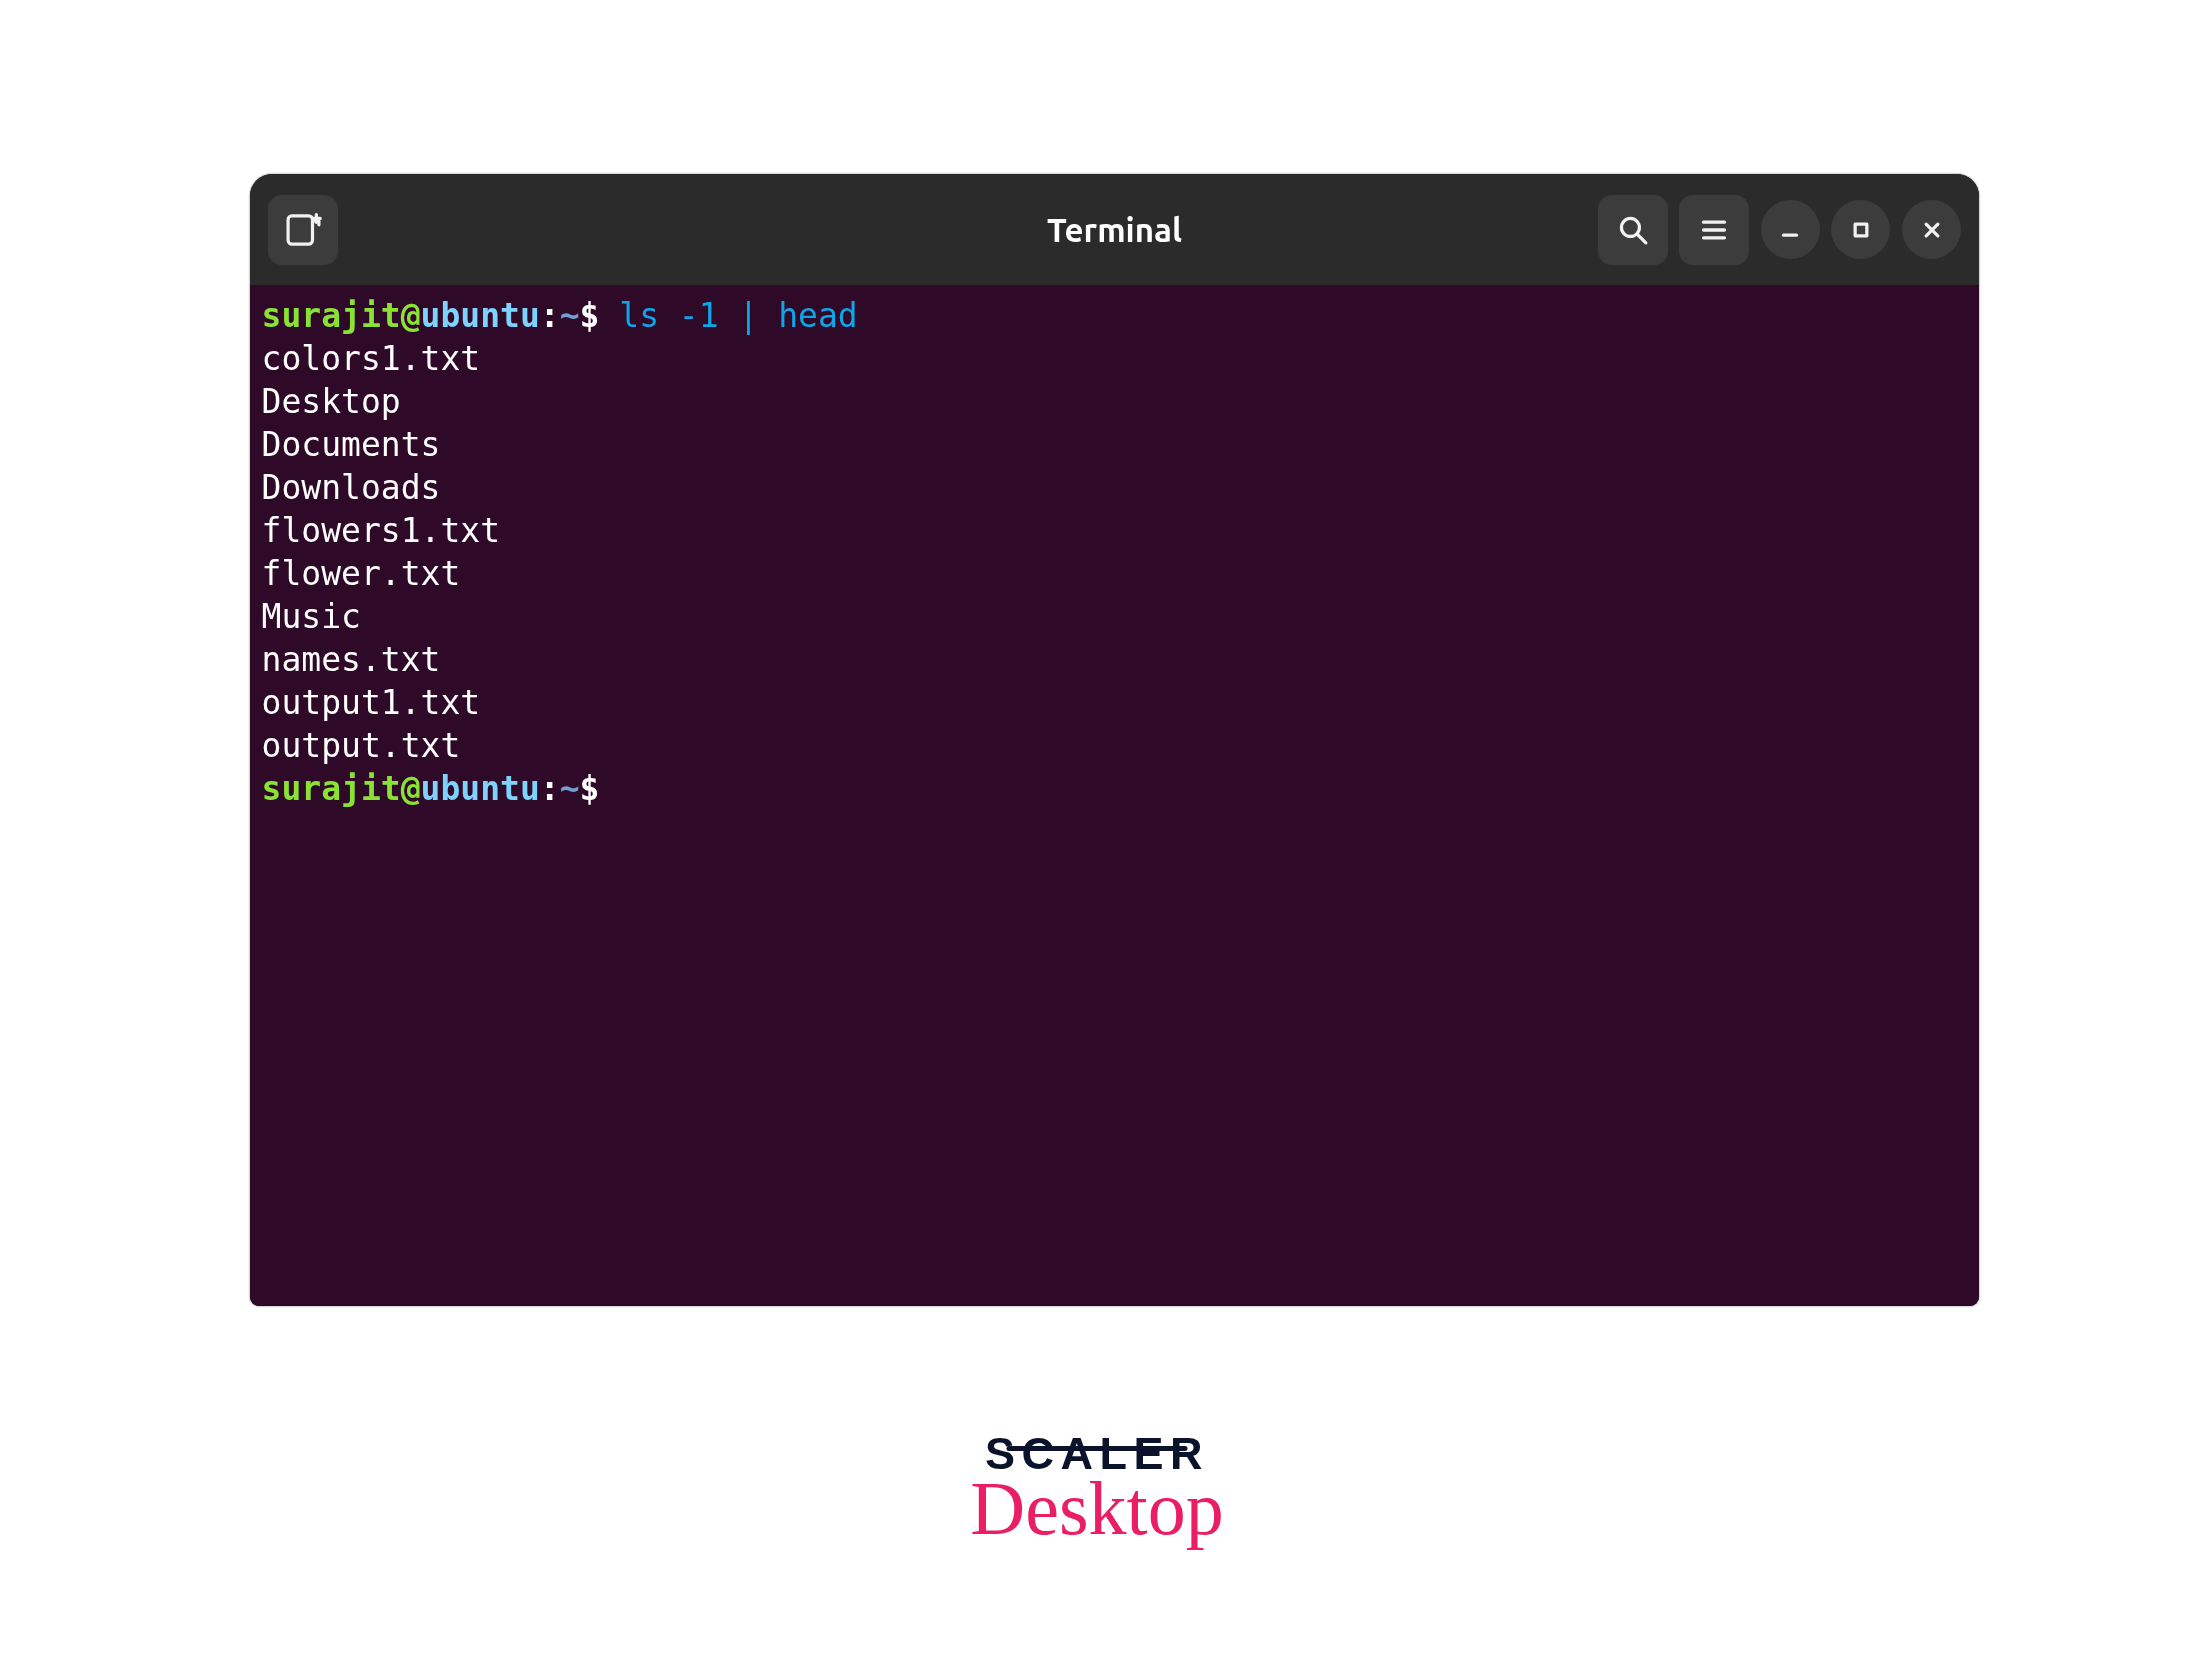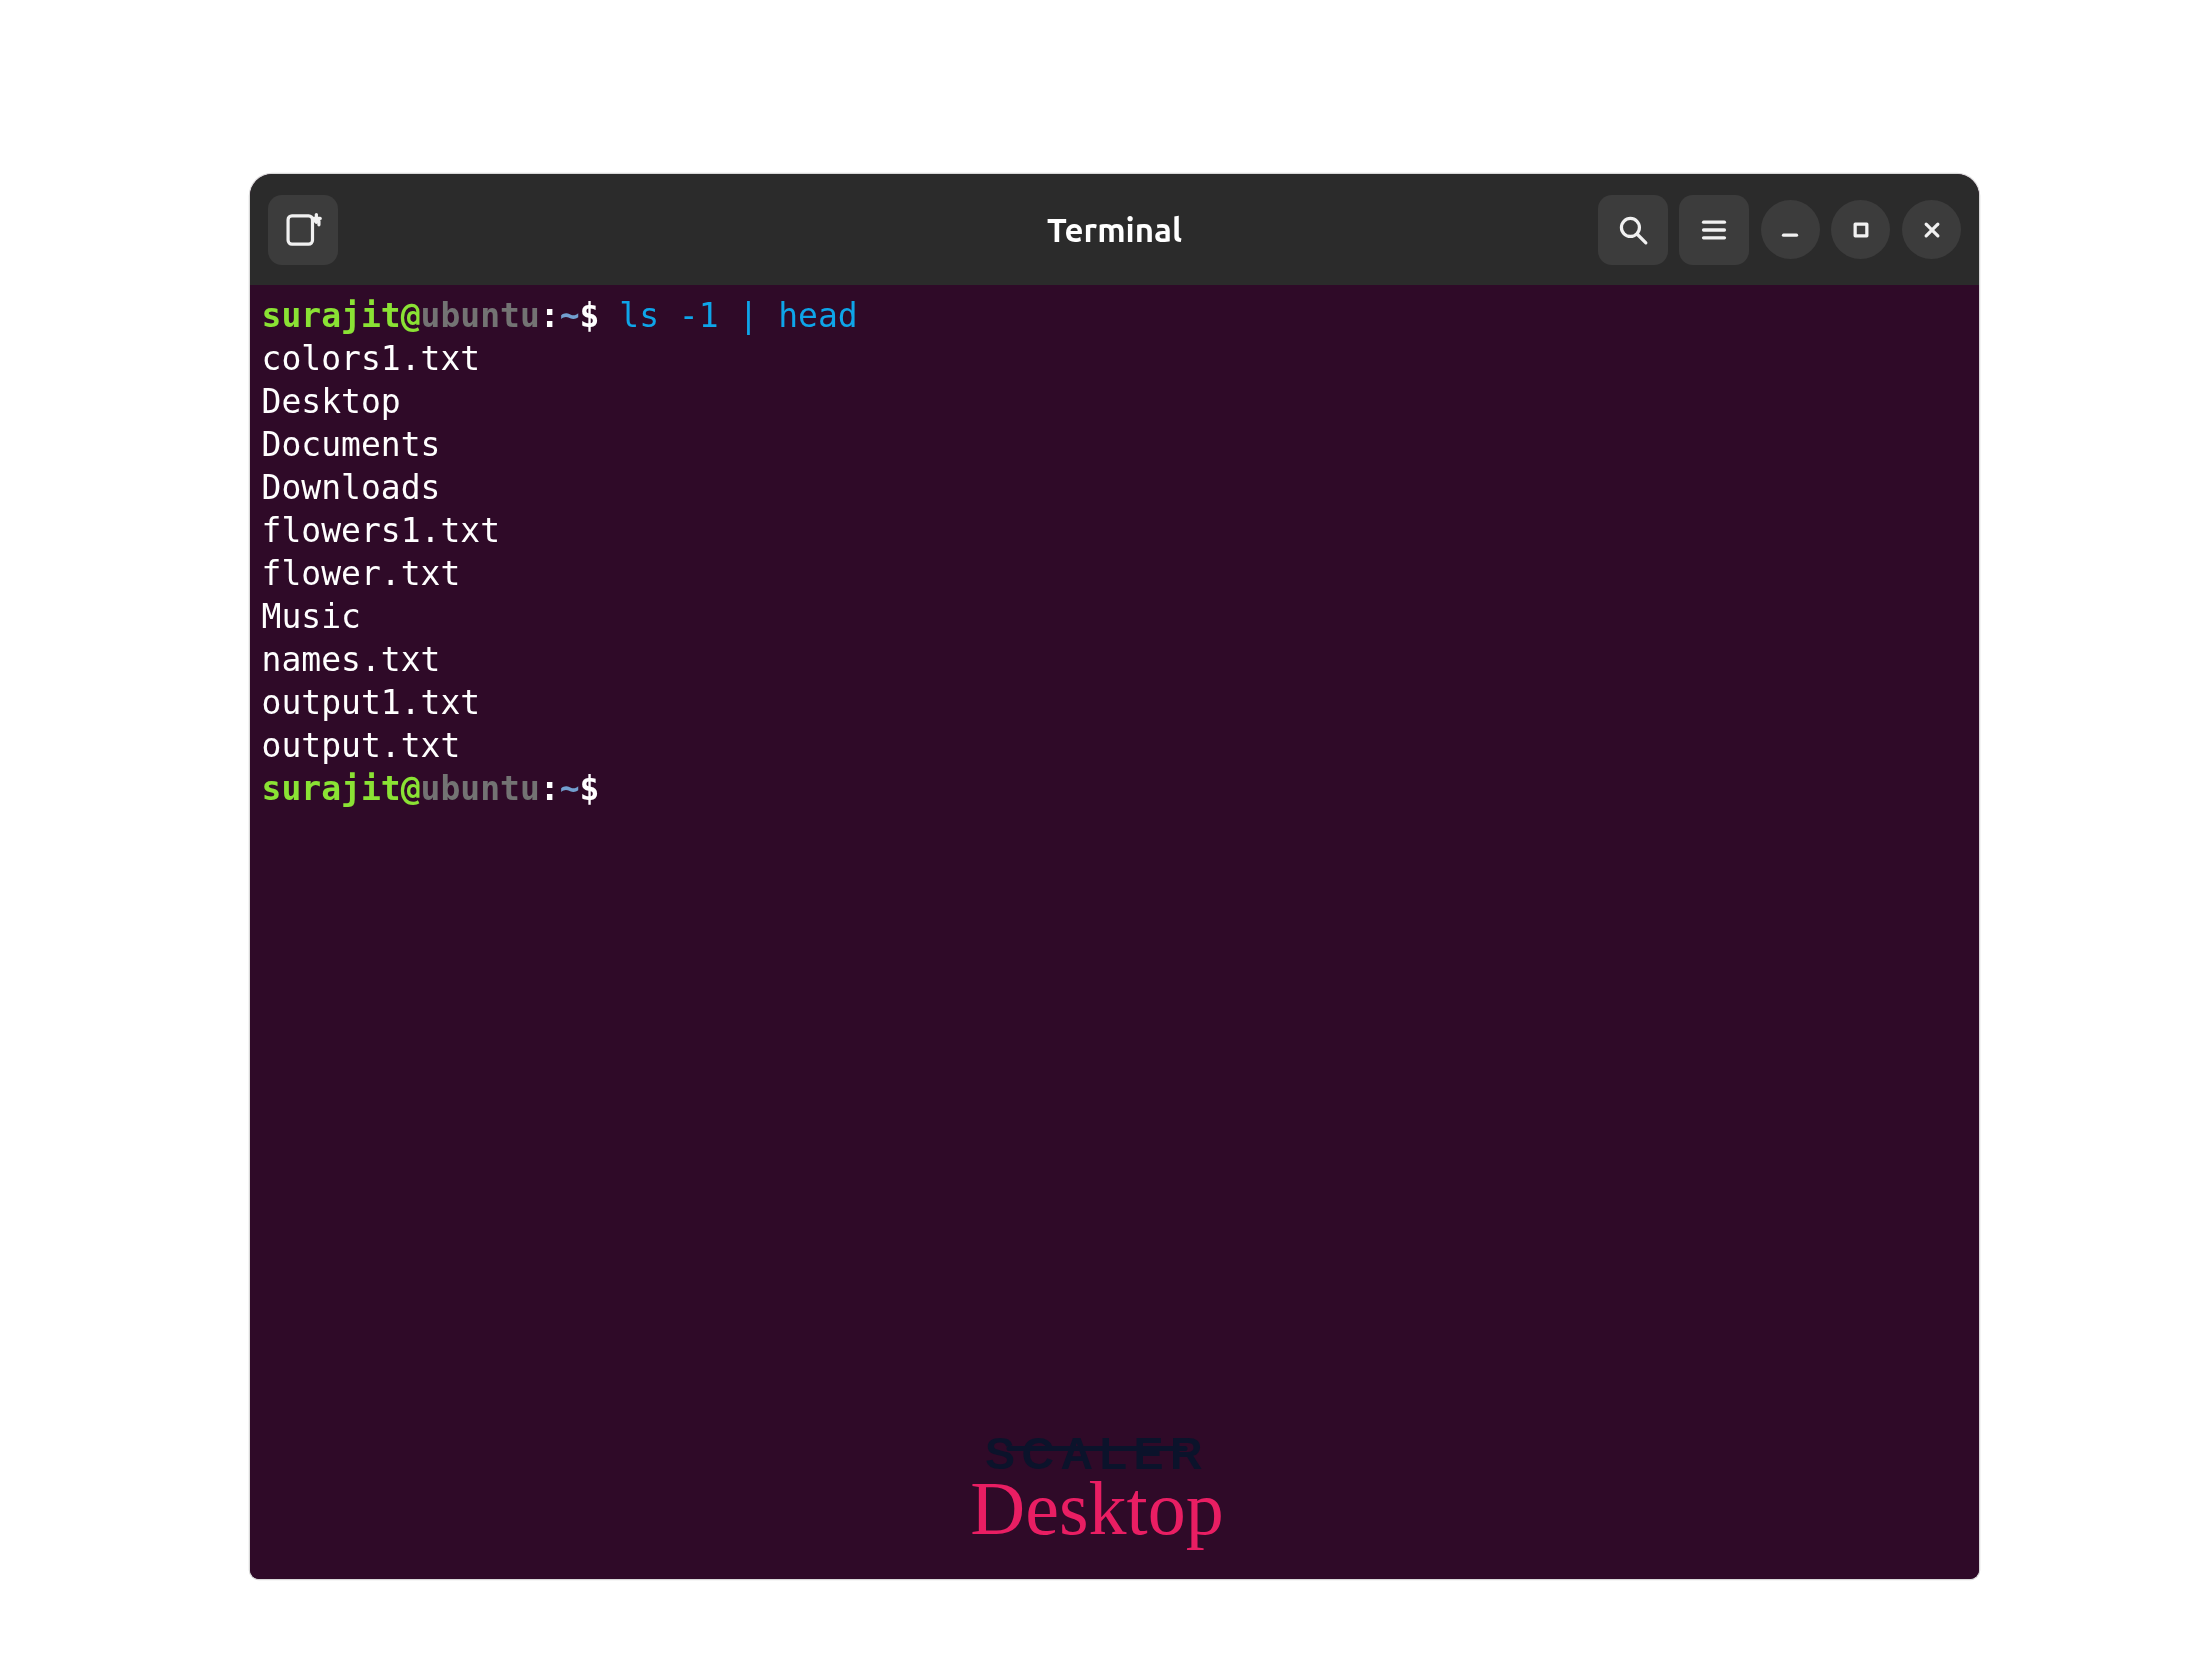--- a/index.html
+++ b/index.html
@@ -10,21 +10,21 @@
     width: 2194px;
     height: 1673px;
     position: relative;
     font-family: "Ubuntu", "DejaVu Sans", sans-serif;
   }
   .frame {
     position: absolute;
     left: 250px;
     top: 174px;
     width: 1729px;
-    height: 1405px;
+    height: 1132px;
     border-radius: 22px 22px 9px 9px;
     overflow: hidden;
     box-shadow: 0 0 0 1.3px rgba(0,0,0,0.15);
     background: #2f0a28;
   }
   .titlebar {
     height: 111px;
     background: #2b2b2b;
     display: flex;
     align-items: center;
@@ -89,21 +89,21 @@
     bottom: 0;
     background: #2f0a28;
     font-family: "DejaVu Sans Mono", "Ubuntu Mono", "Menlo", monospace;
     font-size: 33px;
     line-height: 43px;
     color: #ffffff;
     padding: 9px 11.6px;
     white-space: pre;
   }
   .prompt-user { color: #8ae234; font-weight: 700; }
-  .prompt-host { color: #737373; font-weight: 600; }
+  .prompt-host { color: #7dd3fc; font-weight: 600; }
   .prompt-at   { color: #8ae234; font-weight: 600; }
   .prompt-colon{ color: #ffffff; font-weight: 600; }
   .prompt-path { color: #729fcf; font-weight: 600; }
   .prompt-dollar{ color: #ffffff; font-weight: 600; }
   .cmd { color: #0ea5e9; }
   .logo {
     position: absolute;
     left: 50%;
     transform: translateX(-50%);
     top: 1400px;

